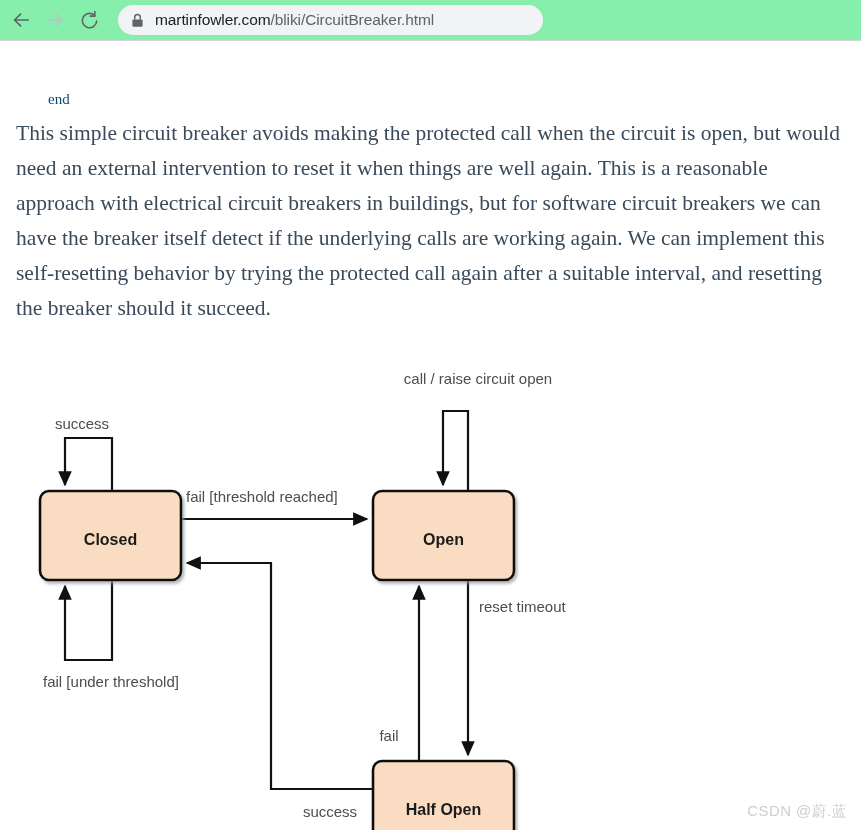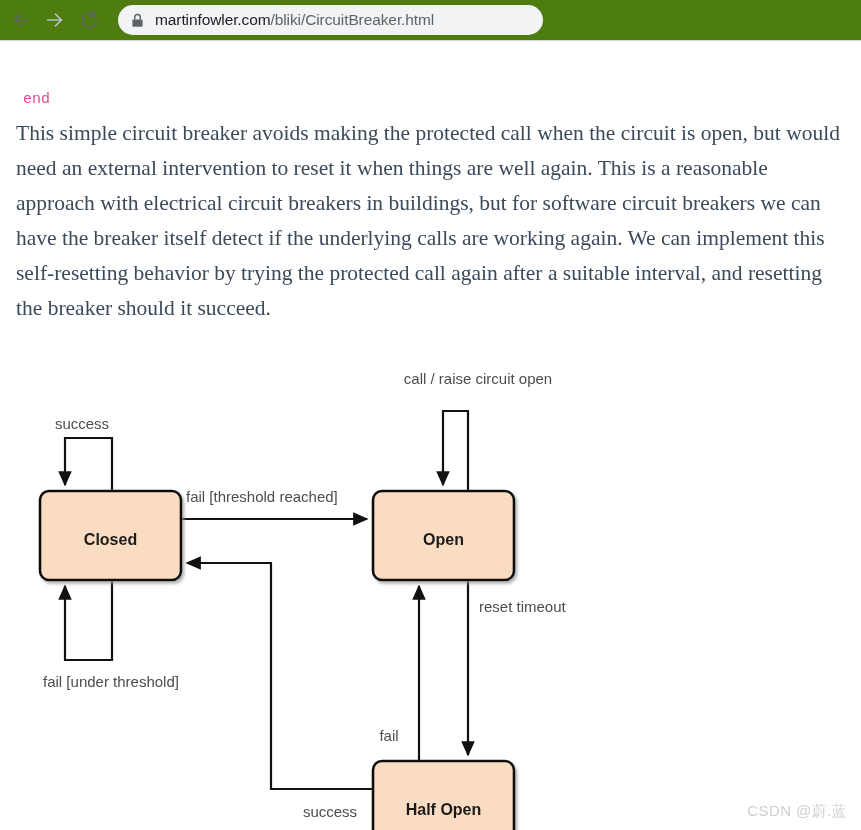--- a/index.html
+++ b/index.html
@@ -13,21 +13,21 @@
     background: #ffffff;
     font-family: "Liberation Sans", sans-serif;
     overflow: hidden;
     position: relative;
   }
 
   
   #browser-bar {
     height: 41px;
     width: 861px;
-    background: #4d7c0f;
+    background: #86efac;
     display: flex;
     align-items: center;
     padding: 0 0 0 4px;
     border-bottom: 1px solid #d6d6d6;
     position: relative;
   }
   .nav-btn {
     width: 34px;
     height: 34px;
     display: flex;
@@ -66,25 +66,25 @@
   
   #page {
     position: relative;
     width: 861px;
     height: 789px;
     background: #ffffff;
   }
 
   #code-end {
     position: absolute;
-    left: 23px;
+    left: 48px;
     top: 50px;
-    font-family: Liberation Mono, monospace;
+    font-family: Liberation Serif, serif;
     font-size: 15px;
-    color: #ec4899;
+    color: #0c4a6e;
   }
 
   #body-paragraph {
     position: absolute;
     left: 16px;
     top: 53px;
     width: 830px;
     font-family: "Liberation Serif", serif;
     font-size: 21.5px;
     line-height: 35px;

